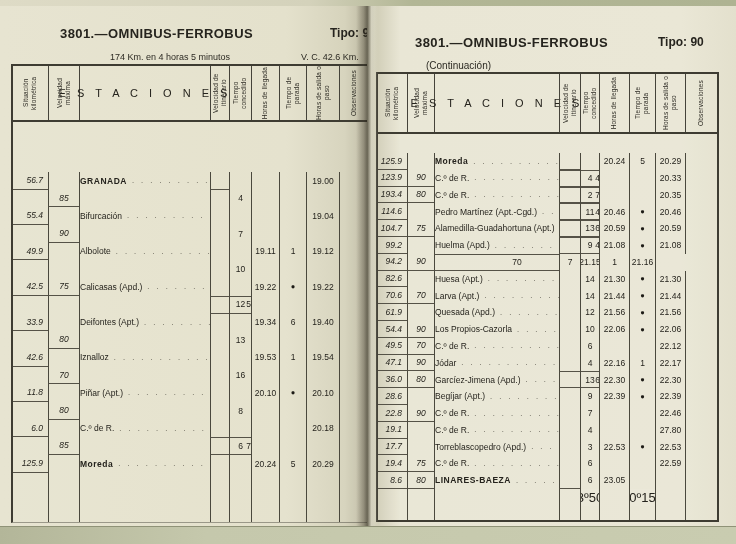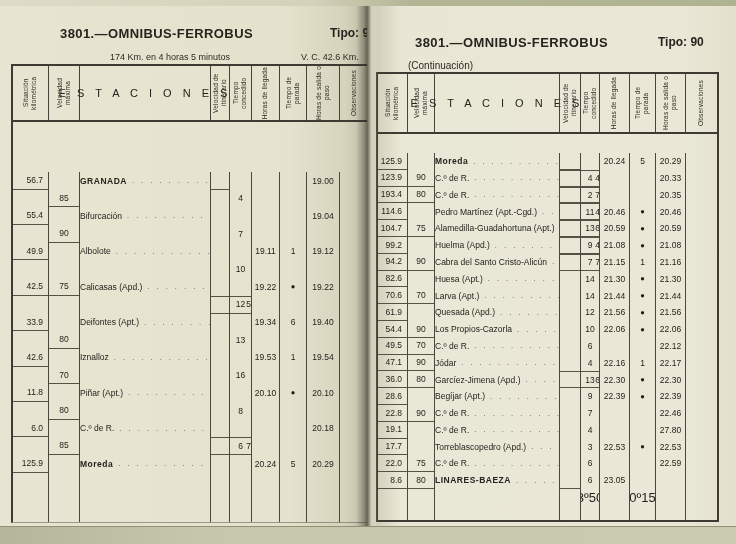--- a/index.html
+++ b/index.html
@@ -40,21 +40,21 @@
   .hdr-tipo{position:absolute;font-size:12px;font-weight:bold;white-space:nowrap;}
   .hdr-sub{position:absolute;font-size:9px;white-space:nowrap;color:#2c2a23;}
 
   .pl-title{left:60px;top:26px;}
   .pl-tipo{left:330px;top:26px;}
   .pl-sub{left:110px;top:52px;}
   .pl-subr{left:301px;top:52px;}
 
   .pr-title{left:48px;top:35px;}
   .pr-tipo{left:291px;top:35px;}
-  .pr-sub{left:41px;top:60px;font-size:10px;}
+  .pr-sub{left:59px;top:60px;font-size:10px;}
 
   
   .t{position:absolute;display:flex;flex-direction:column;border:2px solid #3e3c32;background:rgba(255,255,255,.04);}
   .t-left{left:11px;top:64px;width:356px;height:456px;border-right:none;border-bottom:1px solid rgba(62,60,50,.45);
           --cols:35px 31px 131px 19px 22px 28px 27px 33px 1fr;}
   .t-right{left:9px;top:72px;width:339px;height:446px;
           --cols:29px 27px 125px 21px 19px 30px 26px 30px 1fr;}
 
   .thead,.tr{display:grid;grid-template-columns:var(--cols);}
   .thead{border-bottom:2px solid #3e3c32;}
@@ -79,21 +79,21 @@
 
   .td{
     border-left:1px solid #4a483d;
     font-size:8.5px;color:#25231d;
     display:flex;align-items:center;justify-content:center;
     overflow:hidden;line-height:1;
   }
   .td:first-child{border-left:none;}
   .td.km{justify-content:flex-end;padding-right:5px;}
   .td.est{justify-content:flex-start;}
-  .td.u{border-bottom:1px solid #555247;}
+  .td.u{border-bottom:1px solid #555247;font-style:italic;}
   .td.vitbox{border-top:1px solid #555247;border-bottom:1px solid #555247;padding-left:40px;}
   .td.dotmark{font-size:7.5px;color:#1d1b16;}
   .stn{white-space:nowrap;}
   .stn.bold{font-weight:bold;letter-spacing:.5px;}
   .leader{flex:1;white-space:nowrap;overflow:hidden;letter-spacing:2.5px;font-size:7.5px;padding-left:5px;color:#45433a;}
   .totals .boxed{border:1px solid #555247;padding:2px 2px;font-size:13px;background:rgba(255,255,255,.05);}
 </style>
 </head>
 <body>
 
@@ -478,24 +478,20 @@
             <div class="td vit vitbox">40</div>
             <div class="td tc">9</div>
             <div class="td hll">21.08</div>
             <div class="td tp dotmark">●</div>
             <div class="td hs">21.08</div>
             <div class="td obs"></div>
           </div>
           <div class="tr">
             <div class="td km u">94.2</div>
             <div class="td vmax u">90</div>
-            <div class="td est">
-              <span class="stn">Cabra del Santo Cristo-Alicún</span>
-              <span class="leader">. . . . . . . . . . . . . . . . . . . . . . . .</span>
-            </div>
             <div class="td vit vitbox">70</div>
             <div class="td tc">7</div>
             <div class="td hll">21.15</div>
             <div class="td tp">1</div>
             <div class="td hs">21.16</div>
             <div class="td obs"></div>
           </div>
           <div class="tr">
             <div class="td km u">82.6</div>
             <div class="td vmax"></div>
@@ -644,21 +640,21 @@
               <span class="leader">. . . . . . . . . . . . . . . . . . . . . . . .</span>
             </div>
             <div class="td vit"></div>
             <div class="td tc">3</div>
             <div class="td hll">22.53</div>
             <div class="td tp dotmark">●</div>
             <div class="td hs">22.53</div>
             <div class="td obs"></div>
           </div>
           <div class="tr">
-            <div class="td km u">22.0</div>
+            <div class="td km u">19.4</div>
             <div class="td vmax u">75</div>
             <div class="td est">
               <span class="stn">C.º de R.</span>
               <span class="leader">. . . . . . . . . . . . . . . . . . . . . . . .</span>
             </div>
             <div class="td vit"></div>
             <div class="td tc">6</div>
             <div class="td hll"></div>
             <div class="td tp"></div>
             <div class="td hs">22.59</div>

